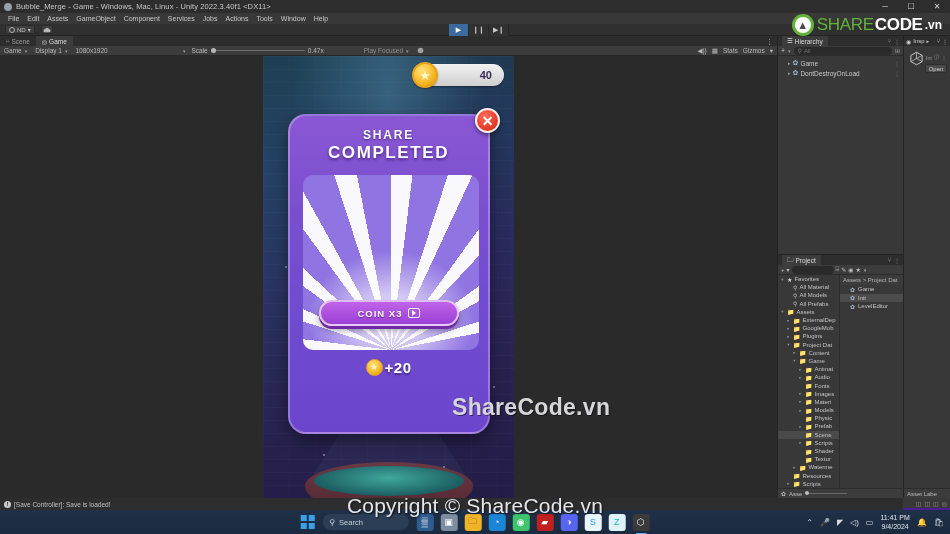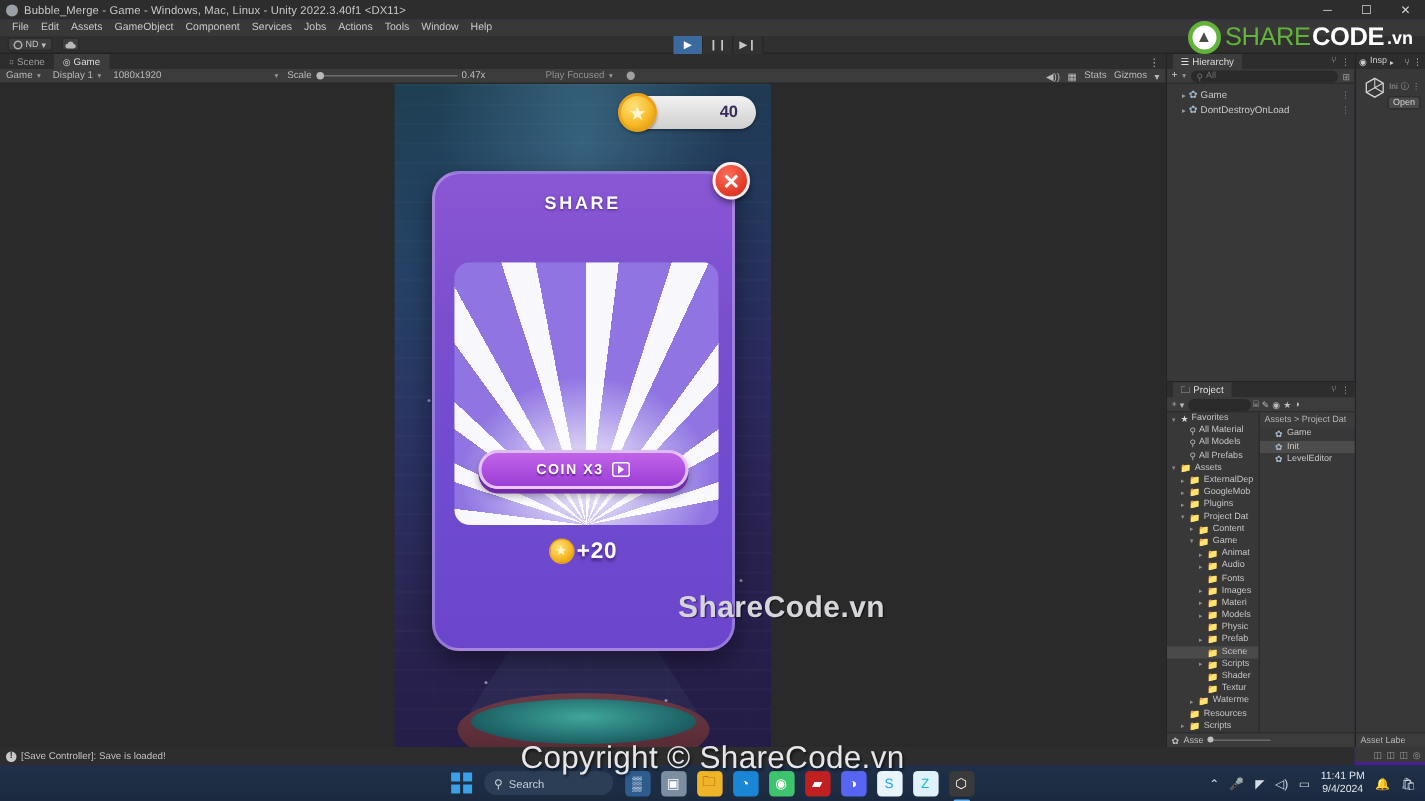--- a/index.html
+++ b/index.html
@@ -143,21 +143,21 @@
     box-shadow:0 3px 0 #21a63c, 0 4px 7px rgba(0,0,0,.35); }
   .continue span { color:#fff; font-size:11px; font-weight:bold; letter-spacing:1.2px;
     text-shadow:0 1px 2px rgba(20,90,40,.7); }
 
   .closebtn { position:absolute; right:14px; top:52px; width:25px; height:25px; border-radius:50%;
     background:radial-gradient(circle at 38% 30%, #ff6d5a, #e33b2a 65%, #c22a1c);
     border:2px solid #fff1ee; display:flex; align-items:center; justify-content:center;
     box-shadow:0 2px 4px rgba(0,0,0,.45); z-index:5; }
   .closebtn span { color:#fff; font-size:14px; font-weight:bold; line-height:1; }
 
-  .wm-share { position:absolute; left:452px; top:338px; font-size:20px; font-weight:bold;
+  .wm-share { position:absolute; left:452px; top:338px; font-size:23px; font-weight:bold;
     color:#d6d6da; text-shadow:1px 1px 0 rgba(0,0,0,.45); letter-spacing:.3px; white-space:nowrap; }
 
   
   .hier { position:absolute; left:777px; top:36px; width:126px; height:218px; background:#383838;
     border-left:1px solid #232323; }
   .panel-tab { height:10px; background:#2d2d2d; display:flex; align-items:center; gap:2px;
     padding-left:4px; }
   .panel-tab .pt { background:#3c3c3c; font-size:6.5px; color:#dcdcdc; padding:0 5px; height:10px;
     display:flex; align-items:center; gap:2px; }
   .panel-tab .pt-right { margin-left:auto; display:flex; gap:3px; padding-right:3px;
@@ -382,20 +382,21 @@
         <div class="cnt">40</div>
       </div>
 
       <div class="closebtn">
         <span>✕</span>
       </div>
 
       <div class="panel">
         <div class="panel-title">
           <span class="l1">SHARE</span>
+          <span class="l2">COMPLETED</span>
         </div>
         <div class="rays"></div>
         <div class="coinx3">
           <span class="lbl">COIN X3</span>
           <span class="vid-ico">
               <i></i>
             </span>
         </div>
         <div class="reward">
           <span class="coin2">

